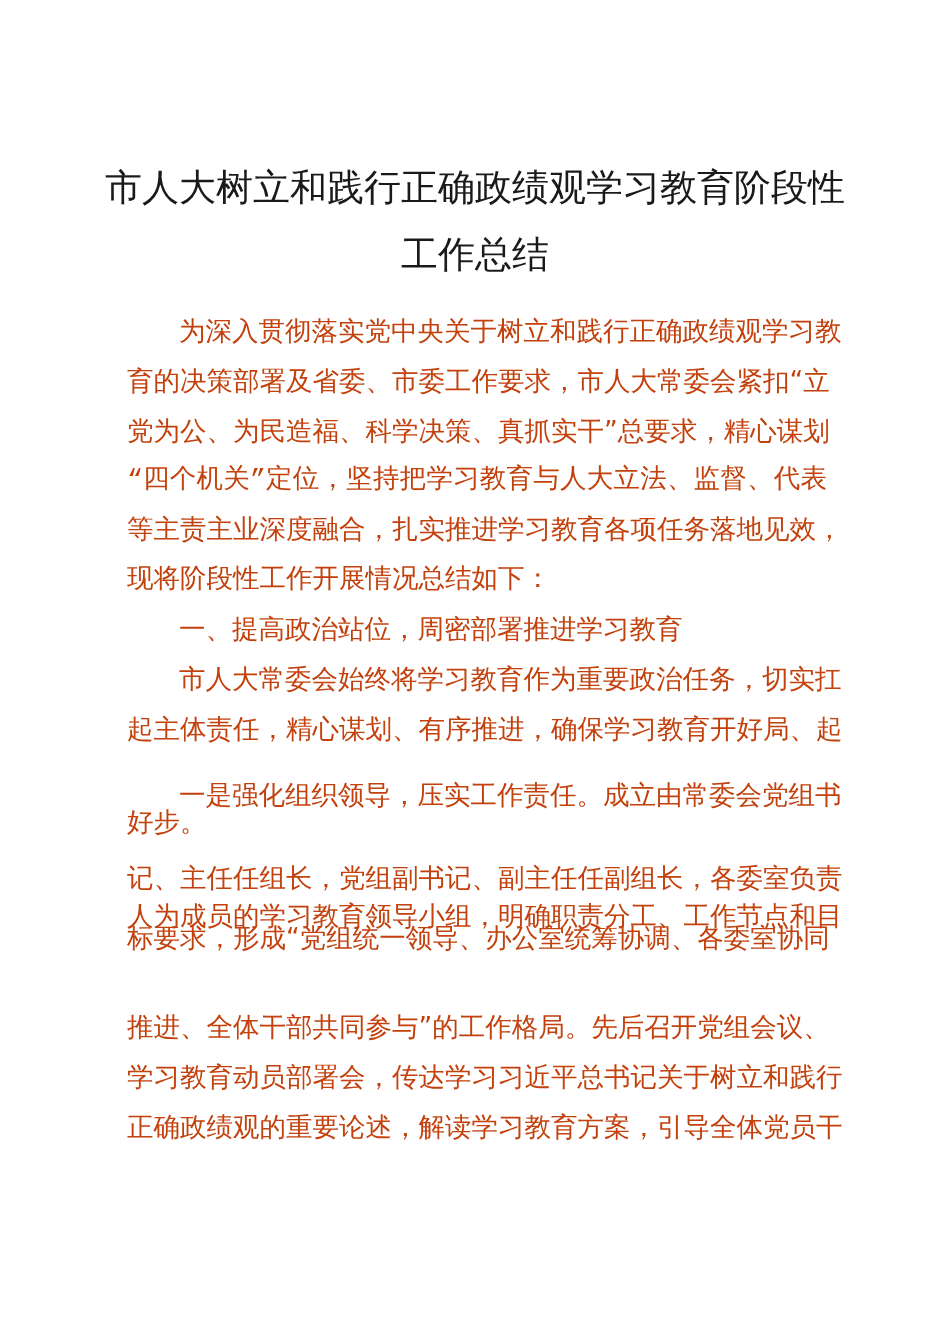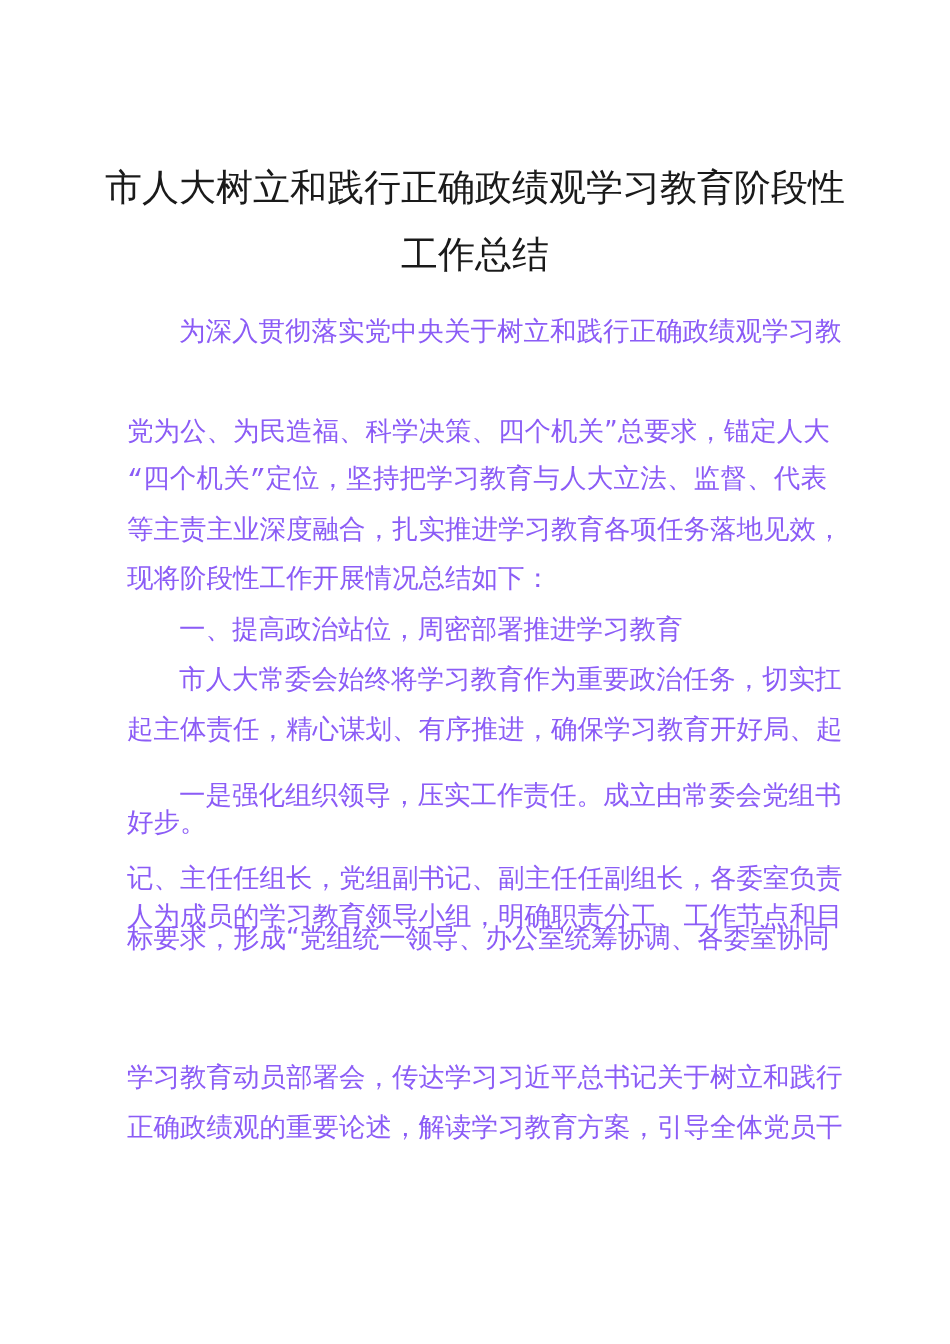--- a/index.html
+++ b/index.html
@@ -2,42 +2,44 @@
 <html><head>
   <meta charset="utf-8">
   <style>
     html, body { margin: 0; padding: 0; background: #ffffff; }
     body { width: 950px; height: 1344px; position: relative; overflow: hidden;
            font-family: "DejaVu Sans", "Liberation Sans", sans-serif; color: #111111; }
     .page { position: absolute; left: 0; top: 0; width: 950px; height: 1344px; background: #ffffff; }
     .title { position: absolute; left: 0; width: 950px; text-align: center;
              font-size: 37px; line-height: 48px; color: #1a1a1a; white-space: nowrap; }
     .line { position: absolute; left: 127px; width: 700px; font-size: 26.5px; line-height: 36px;
-            white-space: nowrap; color: #8b5cf6; letter-spacing: 0px; }
+            white-space: nowrap; color: #c2410c; letter-spacing: 0px; }
     .indent { left: 179px; width: 648px; }
     .justify { text-align: justify; text-align-last: justify; }
   </style>
 </head>
 <body>
 
 <div class="page">
   <div class="title" style="top:164px;">市人大树立和践行正确政绩观学习教育阶段性</div>
   <div class="title" style="top:231px;">工作总结</div>
 
   <div class="line indent justify" style="top:313px;">为深入贯彻落实党中央关于树立和践行正确政绩观学习教</div>
-  <div class="line justify" style="top:413px;">党为公、为民造福、科学决策、四个机关”总要求，锚定人大</div>
+  <div class="line justify" style="top:363px;">育的决策部署及省委、市委工作要求，市人大常委会紧扣“立</div>
+  <div class="line justify" style="top:413px;">党为公、为民造福、科学决策、真抓实干”总要求，精心谋划</div>
   <div class="line justify" style="top:462px;font-family:Liberation Mono, monospace;">“四个机关”定位，坚持把学习教育与人大立法、监督、代表</div>
   <div class="line" style="top:560px;">现将阶段性工作开展情况总结如下：</div>
   <div class="line justify" style="top:511px;">等主责主业深度融合，扎实推进学习教育各项任务落地见效，</div>
 
   <div class="line indent" style="top:611px;">一、提高政治站位，周密部署推进学习教育</div>
 
   <div class="line justify" style="top:711px;">起主体责任，精心谋划、有序推进，确保学习教育开好局、起</div>
   <div class="line indent justify" style="top:661px;">市人大常委会始终将学习教育作为重要政治任务，切实扛</div>
   <div class="line" style="top:804px;">好步。</div>
 
   <div class="line indent justify" style="top:777px;">一是强化组织领导，压实工作责任。成立由常委会党组书</div>
   <div class="line justify" style="top:860px;">记、主任任组长，党组副书记、副主任任副组长，各委室负责</div>
   <div class="line justify" style="top:898px;">人为成员的学习教育领导小组，明确职责分工、工作节点和目</div>
   <div class="line justify" style="top:920px;">标要求，形成“党组统一领导、办公室统筹协调、各委室协同</div>
+  <div class="line justify" style="top:1009px;">推进、全体干部共同参与”的工作格局。先后召开党组会议、</div>
   <div class="line justify" style="top:1059px;">学习教育动员部署会，传达学习习近平总书记关于树立和践行</div>
   <div class="line justify" style="top:1109px;">正确政绩观的重要论述，解读学习教育方案，引导全体党员干</div>
 </div>
 
 </body></html>

